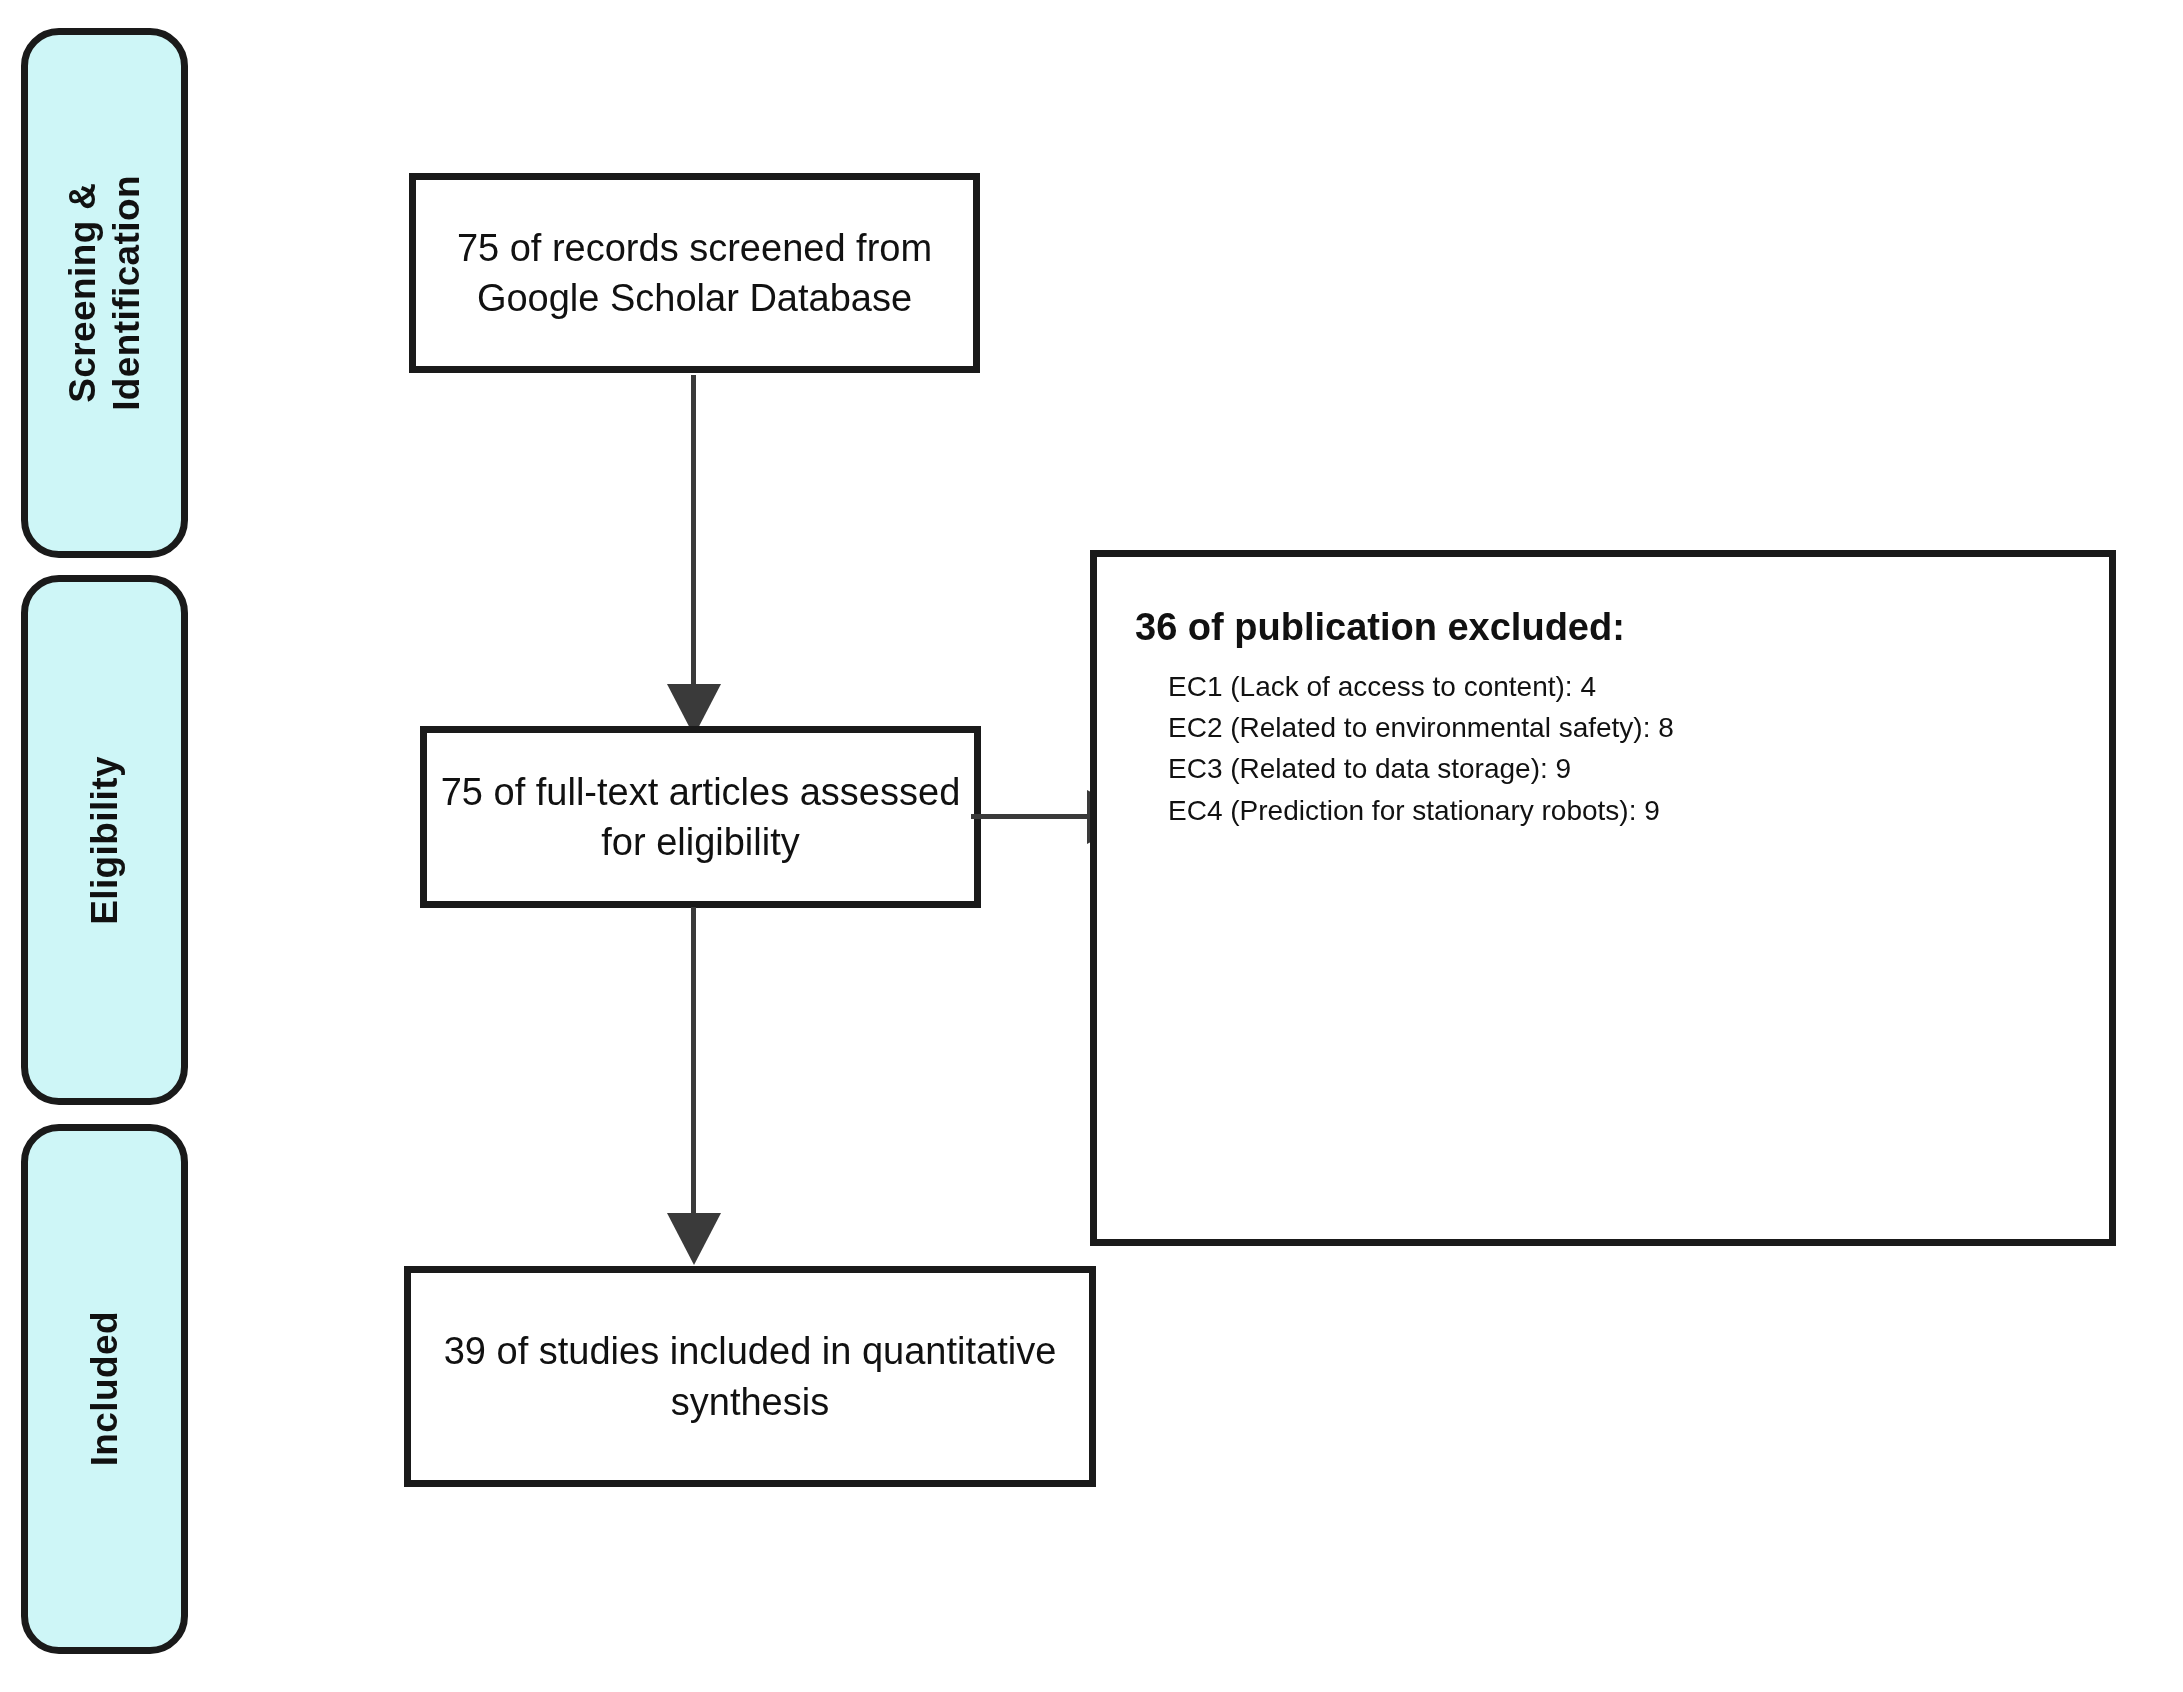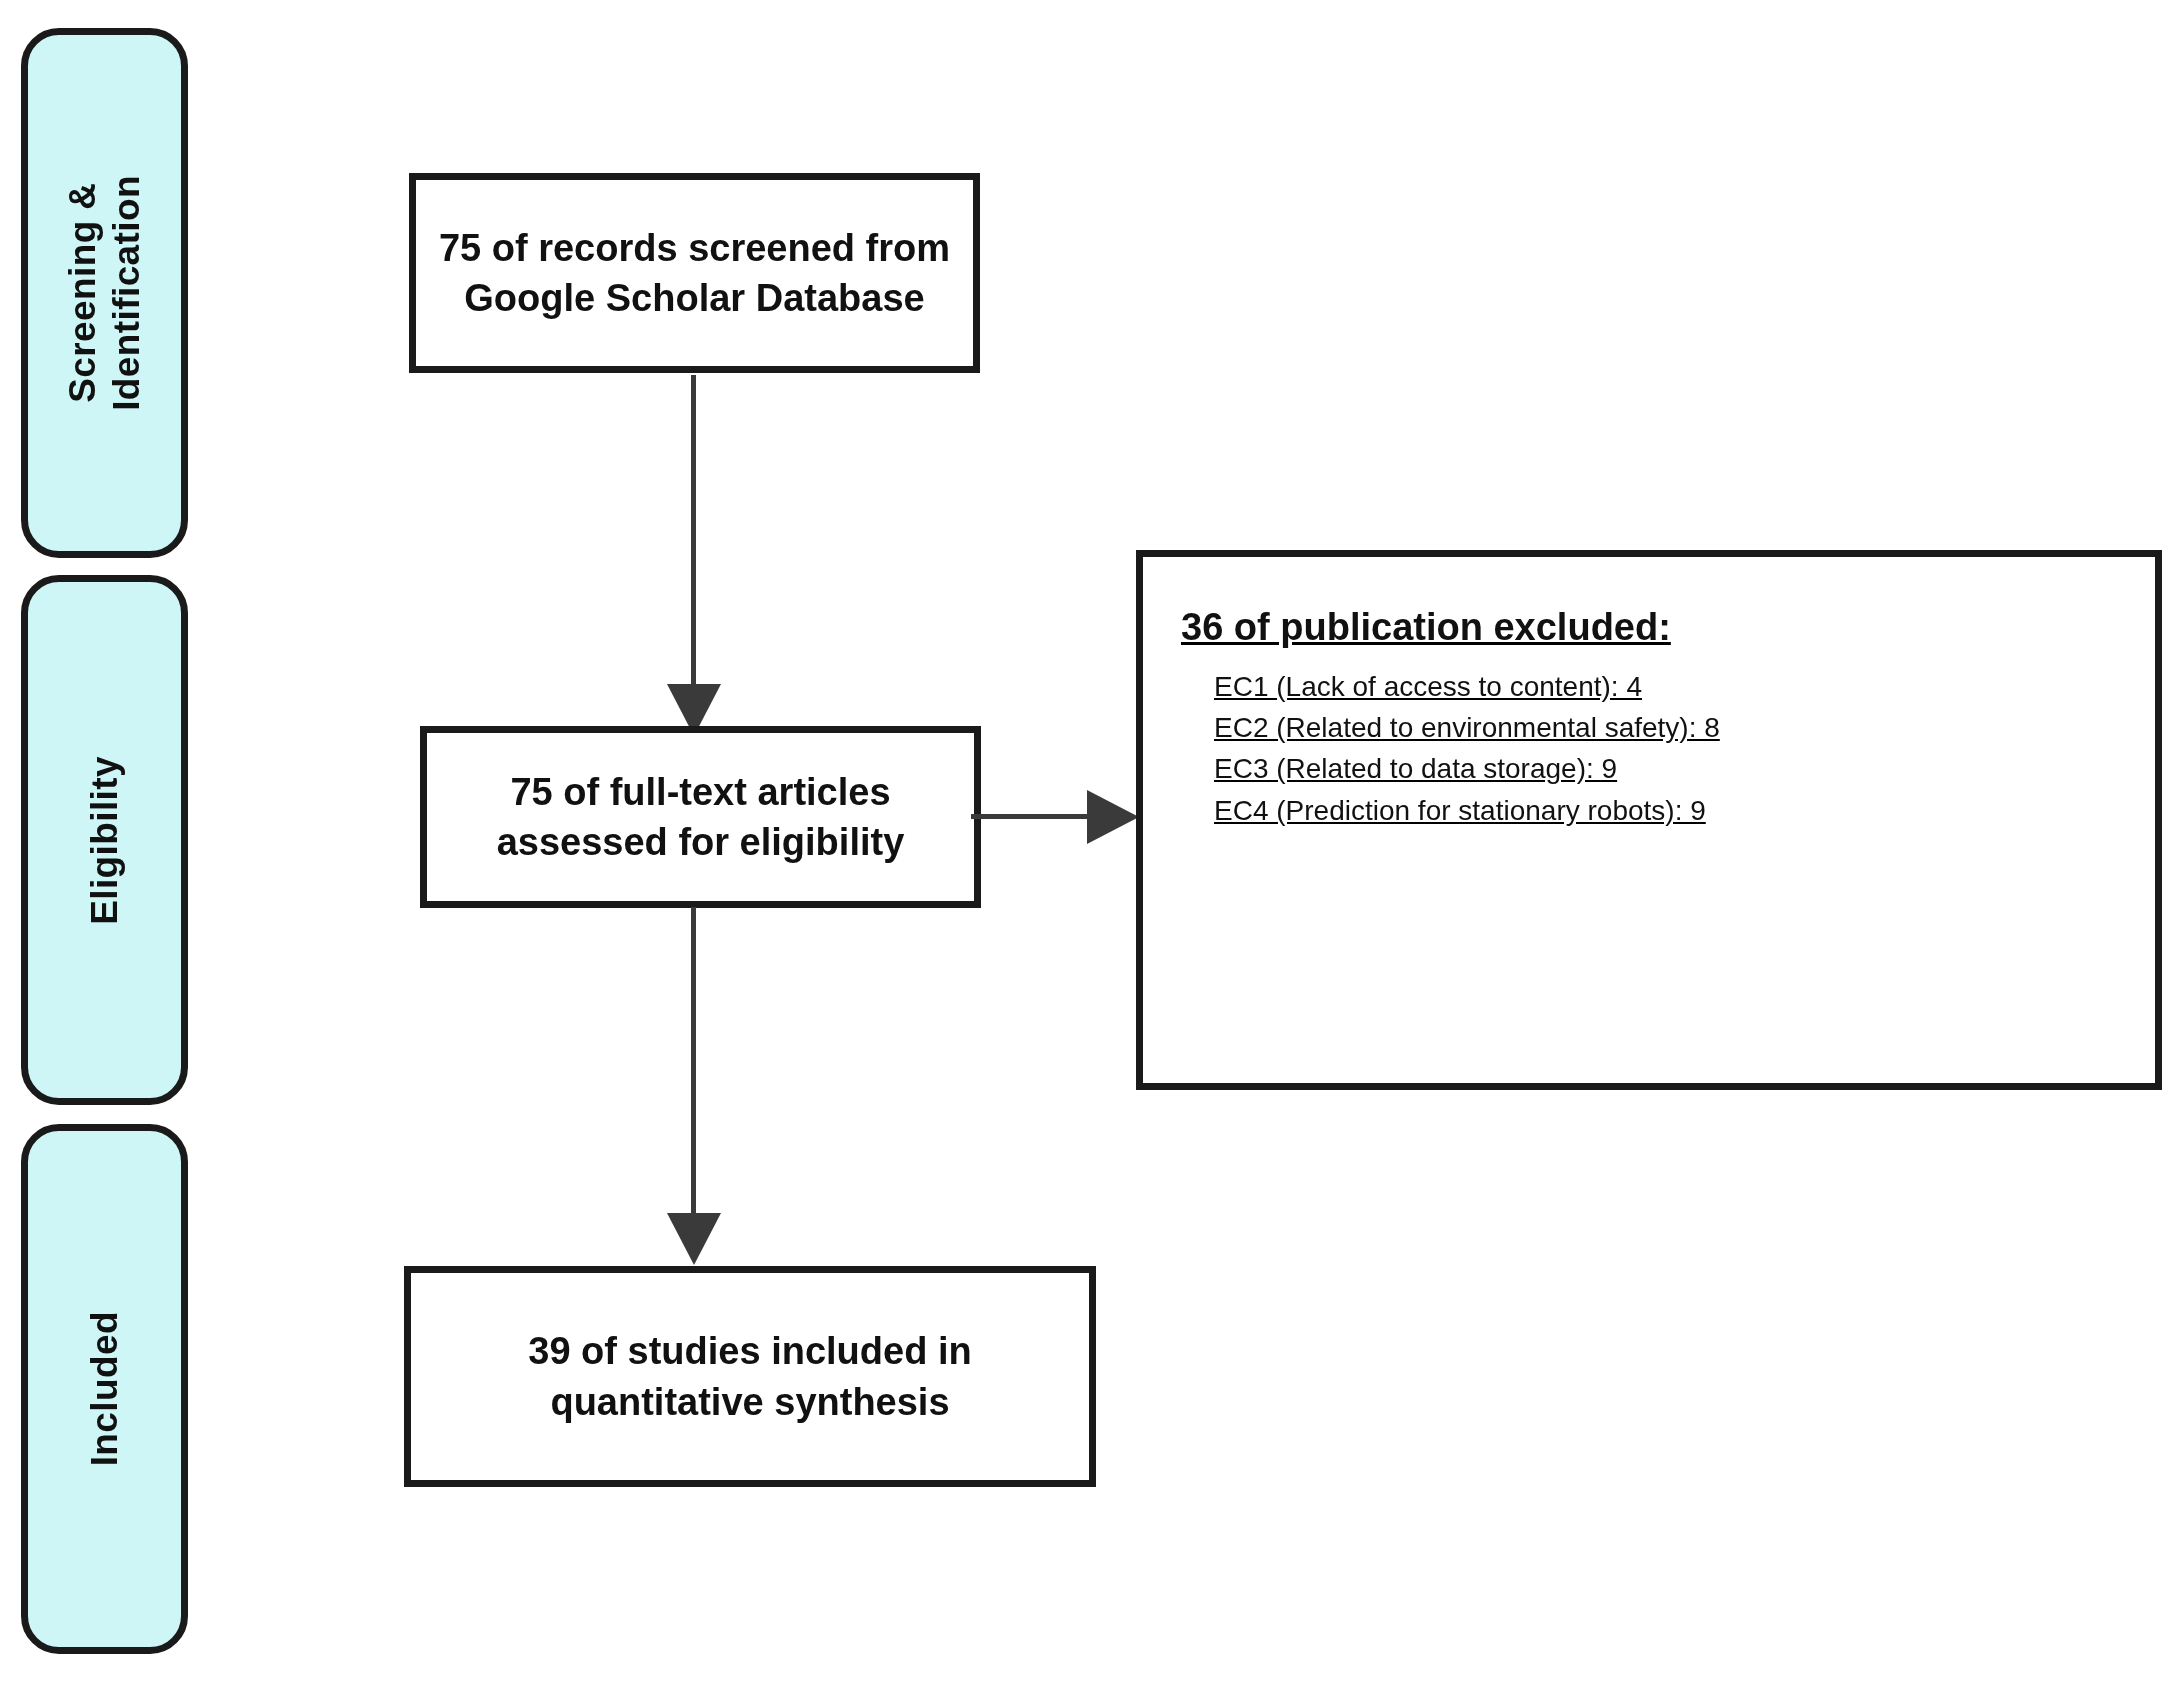--- a/index.html
+++ b/index.html
@@ -46,21 +46,21 @@
     position: absolute;
     background: #ffffff;
     border: 7.5px solid #1a1a1a;
     box-sizing: border-box;
     display: flex;
     align-items: center;
     justify-content: center;
   }
   .flow-text {
     text-align: center;
-    font-weight: bold;
+    font-weight: normal;
     font-size: 38px;
     line-height: 1.32;
     color: #111111;
     padding: 0 13.3px;
   }
 
   
   .excl-box {
     position: absolute;
     background: #ffffff;
@@ -148,21 +148,21 @@
 
   <div class="flow-box" style="left:420px; top:726px; width:561px; height:182px;">
     <div class="flow-text">75 of full-text articles assessed for eligibility</div>
   </div>
 
   <div class="conn">
     <div class="h-line" style="left:971px; top:814px; width:133px;"></div>
     <div class="arrow-right" style="left:1087px; top:790px;"></div>
   </div>
 
-  <div class="excl-box" style="left:1136px; top:550px; width:1026px; height:540px;text-decoration:underline;">
+  <div class="excl-box" style="left:1090px; top:550px; width:1026px; height:696px;">
     <div class="excl-title">36 of publication excluded:</div>
     <ul class="excl-list">
       <li class="excl-item">EC1 (Lack of access to content): 4</li>
       <li class="excl-item">EC2 (Related to environmental safety): 8</li>
       <li class="excl-item">EC3 (Related to data storage): 9</li>
       <li class="excl-item">EC4 (Prediction for stationary robots): 9</li>
     </ul>
   </div>
 
   <div class="conn">

